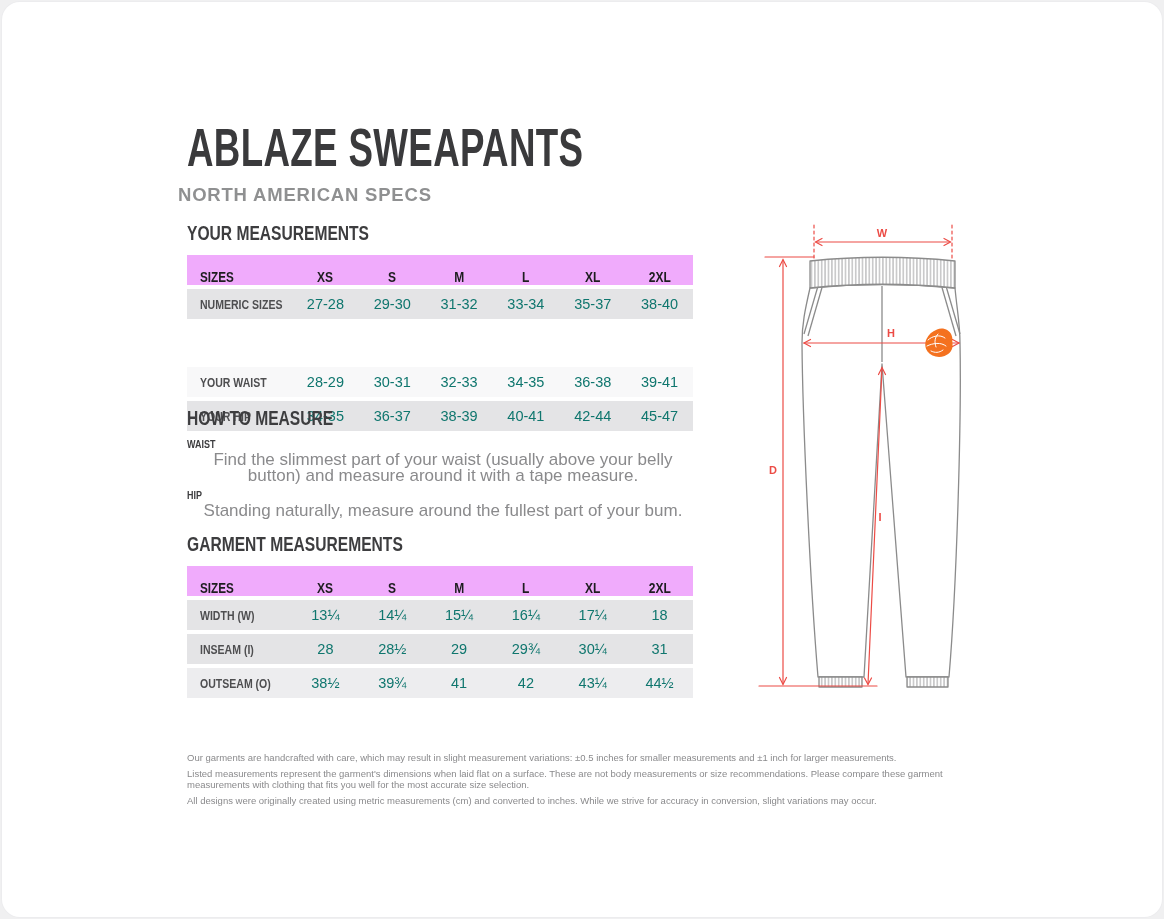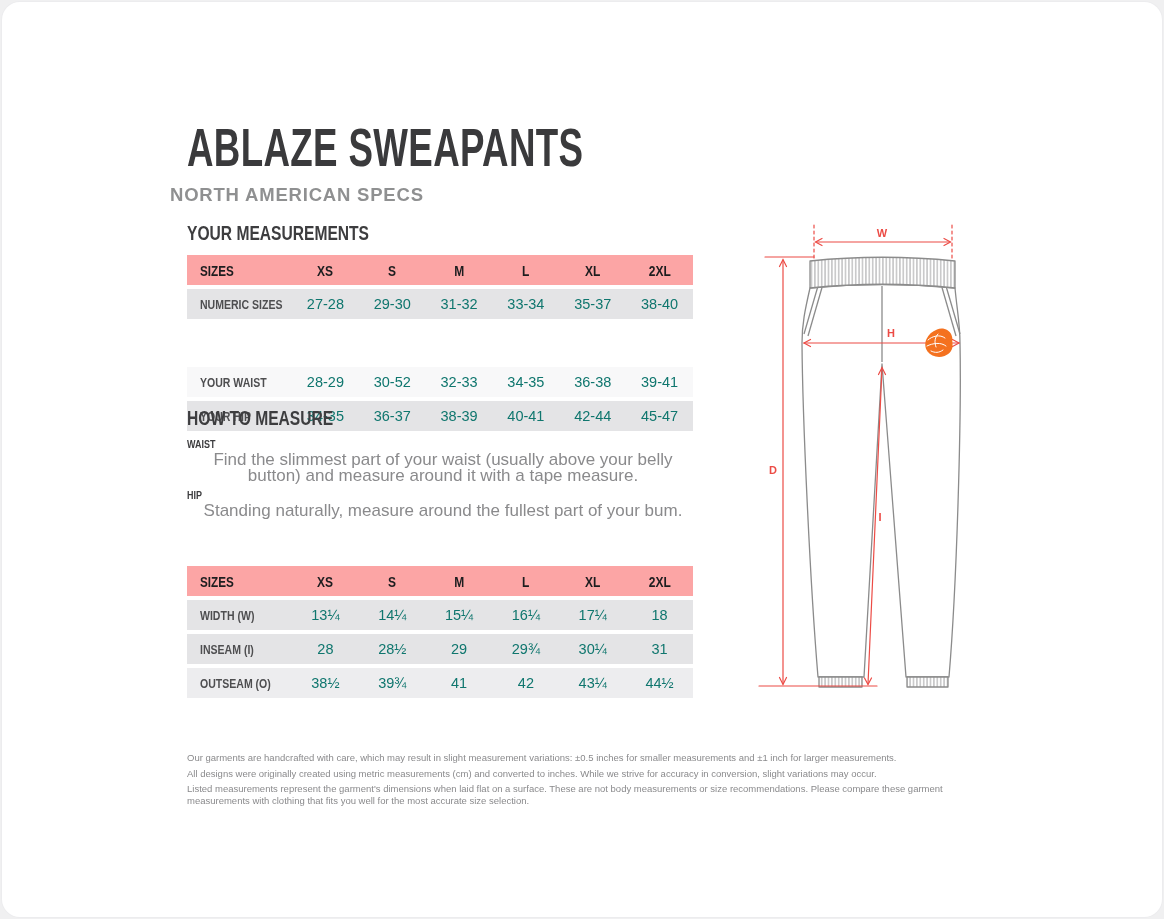--- a/index.html
+++ b/index.html
@@ -19,33 +19,33 @@
   
   .cond{display:inline-block;transform:scaleX(.78);transform-origin:0 50%;white-space:nowrap;}
   .cond-c{display:inline-block;transform:scaleX(.8);transform-origin:50% 50%;white-space:nowrap;}
 
   .title{
     left:185px;top:118px;font-size:54px;line-height:54px;font-weight:bold;
     color:#3a3a3c;letter-spacing:.5px;margin:0;
   }
   .title .cond{transform:scaleX(.68);}
   .subtitle{
-    left:168px;top:182px;font-size:18.5px;letter-spacing:.8px;
+    left:176px;top:182px;font-size:18.5px;letter-spacing:.8px;
     color:#8f9091;font-weight:bold;
   }
   .sec-heading{
     font-size:20px;font-weight:bold;color:#3d3d3f;left:185px;margin:0;line-height:22px;text-align:center;
   }
 
   
   .mtable{left:185px;width:506px;}
   .mrow{display:flex;align-items:center;height:30px;margin-bottom:4px;}
   .mrow .lbl{width:92px;padding-left:13px;font-weight:bold;}
   .mrow .v{flex:1;text-align:center;}
-  .thead-row{background:#fca5a5;}
+  .thead-row{background:#f0abfc;align-items:flex-end;}
   .thead-row .lbl,.thead-row .v{font-size:15px;font-weight:bold;color:#1d1d1f;}
   .r-dark{background:#e4e4e6;align-items:center;}
   .r-light{background:#f8f8f9;margin-top:48px;}
   .r-mid{background:#ededef;}
   .data-row .lbl{font-size:13.5px;color:#4e4e50;}
   .data-row .v{font-size:14.5px;color:#0f766e;}
 
   
   .mini-label{font-size:11.5px;font-weight:bold;color:#3d3d3f;left:185px;}
   .body-text{font-size:17px;line-height:16px;color:#8a8a8c;left:185px;width:512px;text-align:center;}
@@ -82,21 +82,21 @@
       <div class="v">27-28</div>
       <div class="v">29-30</div>
       <div class="v">31-32</div>
       <div class="v">33-34</div>
       <div class="v">35-37</div>
       <div class="v">38-40</div>
     </div>
     <div class="mrow data-row r-light">
       <div class="lbl"><span class="cond">YOUR WAIST</span></div>
       <div class="v">28-29</div>
-      <div class="v">30-52</div>
+      <div class="v">30-31</div>
       <div class="v">32-33</div>
       <div class="v">34-35</div>
       <div class="v">36-38</div>
       <div class="v">39-41</div>
     </div>
     <div class="mrow data-row r-dark">
       <div class="lbl"><span class="cond">YOUR HIP</span></div>
       <div class="v">34-35</div>
       <div class="v">36-37</div>
       <div class="v">38-39</div>
@@ -105,20 +105,21 @@
       <div class="v">45-47</div>
     </div>
   </div>
 
   <h2 class="abs sec-heading" style="top:405px;"><span class="cond">HOW TO MEASURE</span></h2>
   <div class="abs mini-label" style="top:436px;"><span class="cond">WAIST</span></div>
   <div class="abs body-text" style="top:450px;">Find the slimmest part of your waist (usually above your belly button) and measure around it with a tape measure.</div>
   <div class="abs mini-label" style="top:487px;"><span class="cond">HIP</span></div>
   <div class="abs body-text" style="top:501px;">Standing naturally, measure around the fullest part of your bum.</div>
 
+  <h2 class="abs sec-heading" style="top:531px;"><span class="cond">GARMENT MEASUREMENTS</span></h2>
 
   <div class="abs mtable" style="top:564px;">
     <div class="mrow thead-row">
       <div class="lbl"><span class="cond">SIZES</span></div>
       <div class="v"><span class="cond-c">XS</span></div>
       <div class="v"><span class="cond-c">S</span></div>
       <div class="v"><span class="cond-c">M</span></div>
       <div class="v"><span class="cond-c">L</span></div>
       <div class="v"><span class="cond-c">XL</span></div>
       <div class="v"><span class="cond-c">2XL</span></div>
@@ -147,22 +148,22 @@
       <div class="v">39¾</div>
       <div class="v">41</div>
       <div class="v">42</div>
       <div class="v">43¼</div>
       <div class="v">44½</div>
     </div>
   </div>
 
   <div class="abs footnotes">
     <p>Our garments are handcrafted with care, which may result in slight measurement variations: ±0.5 inches for smaller measurements and ±1 inch for larger measurements.</p>
+    <p>Listed measurements represent the garment's dimensions when laid flat on a surface. These are not body measurements or size recommendations. Please compare these garment measurements with clothing that fits you well for the most accurate size selection.</p>
     <p>All designs were originally created using metric measurements (cm) and converted to inches. While we strive for accuracy in conversion, slight variations may occur.</p>
-    <p>Listed measurements represent the garment's dimensions when laid flat on a surface. These are not body measurements or size recommendations. Please compare these garment measurements with clothing that fits you well for the most accurate size selection.</p>
   </div>
 
   <svg class="abs diagram" viewBox="0 0 230 500">
     <defs>
       <pattern id="rib" patternUnits="userSpaceOnUse" width="3.4" height="40">
         <rect width="3.4" height="40" fill="#ffffff"></rect>
         <line x1="1.7" y1="0" x2="1.7" y2="40" stroke="#9a9a9c" stroke-width="0.9"></line>
       </pattern>
     </defs>
 

